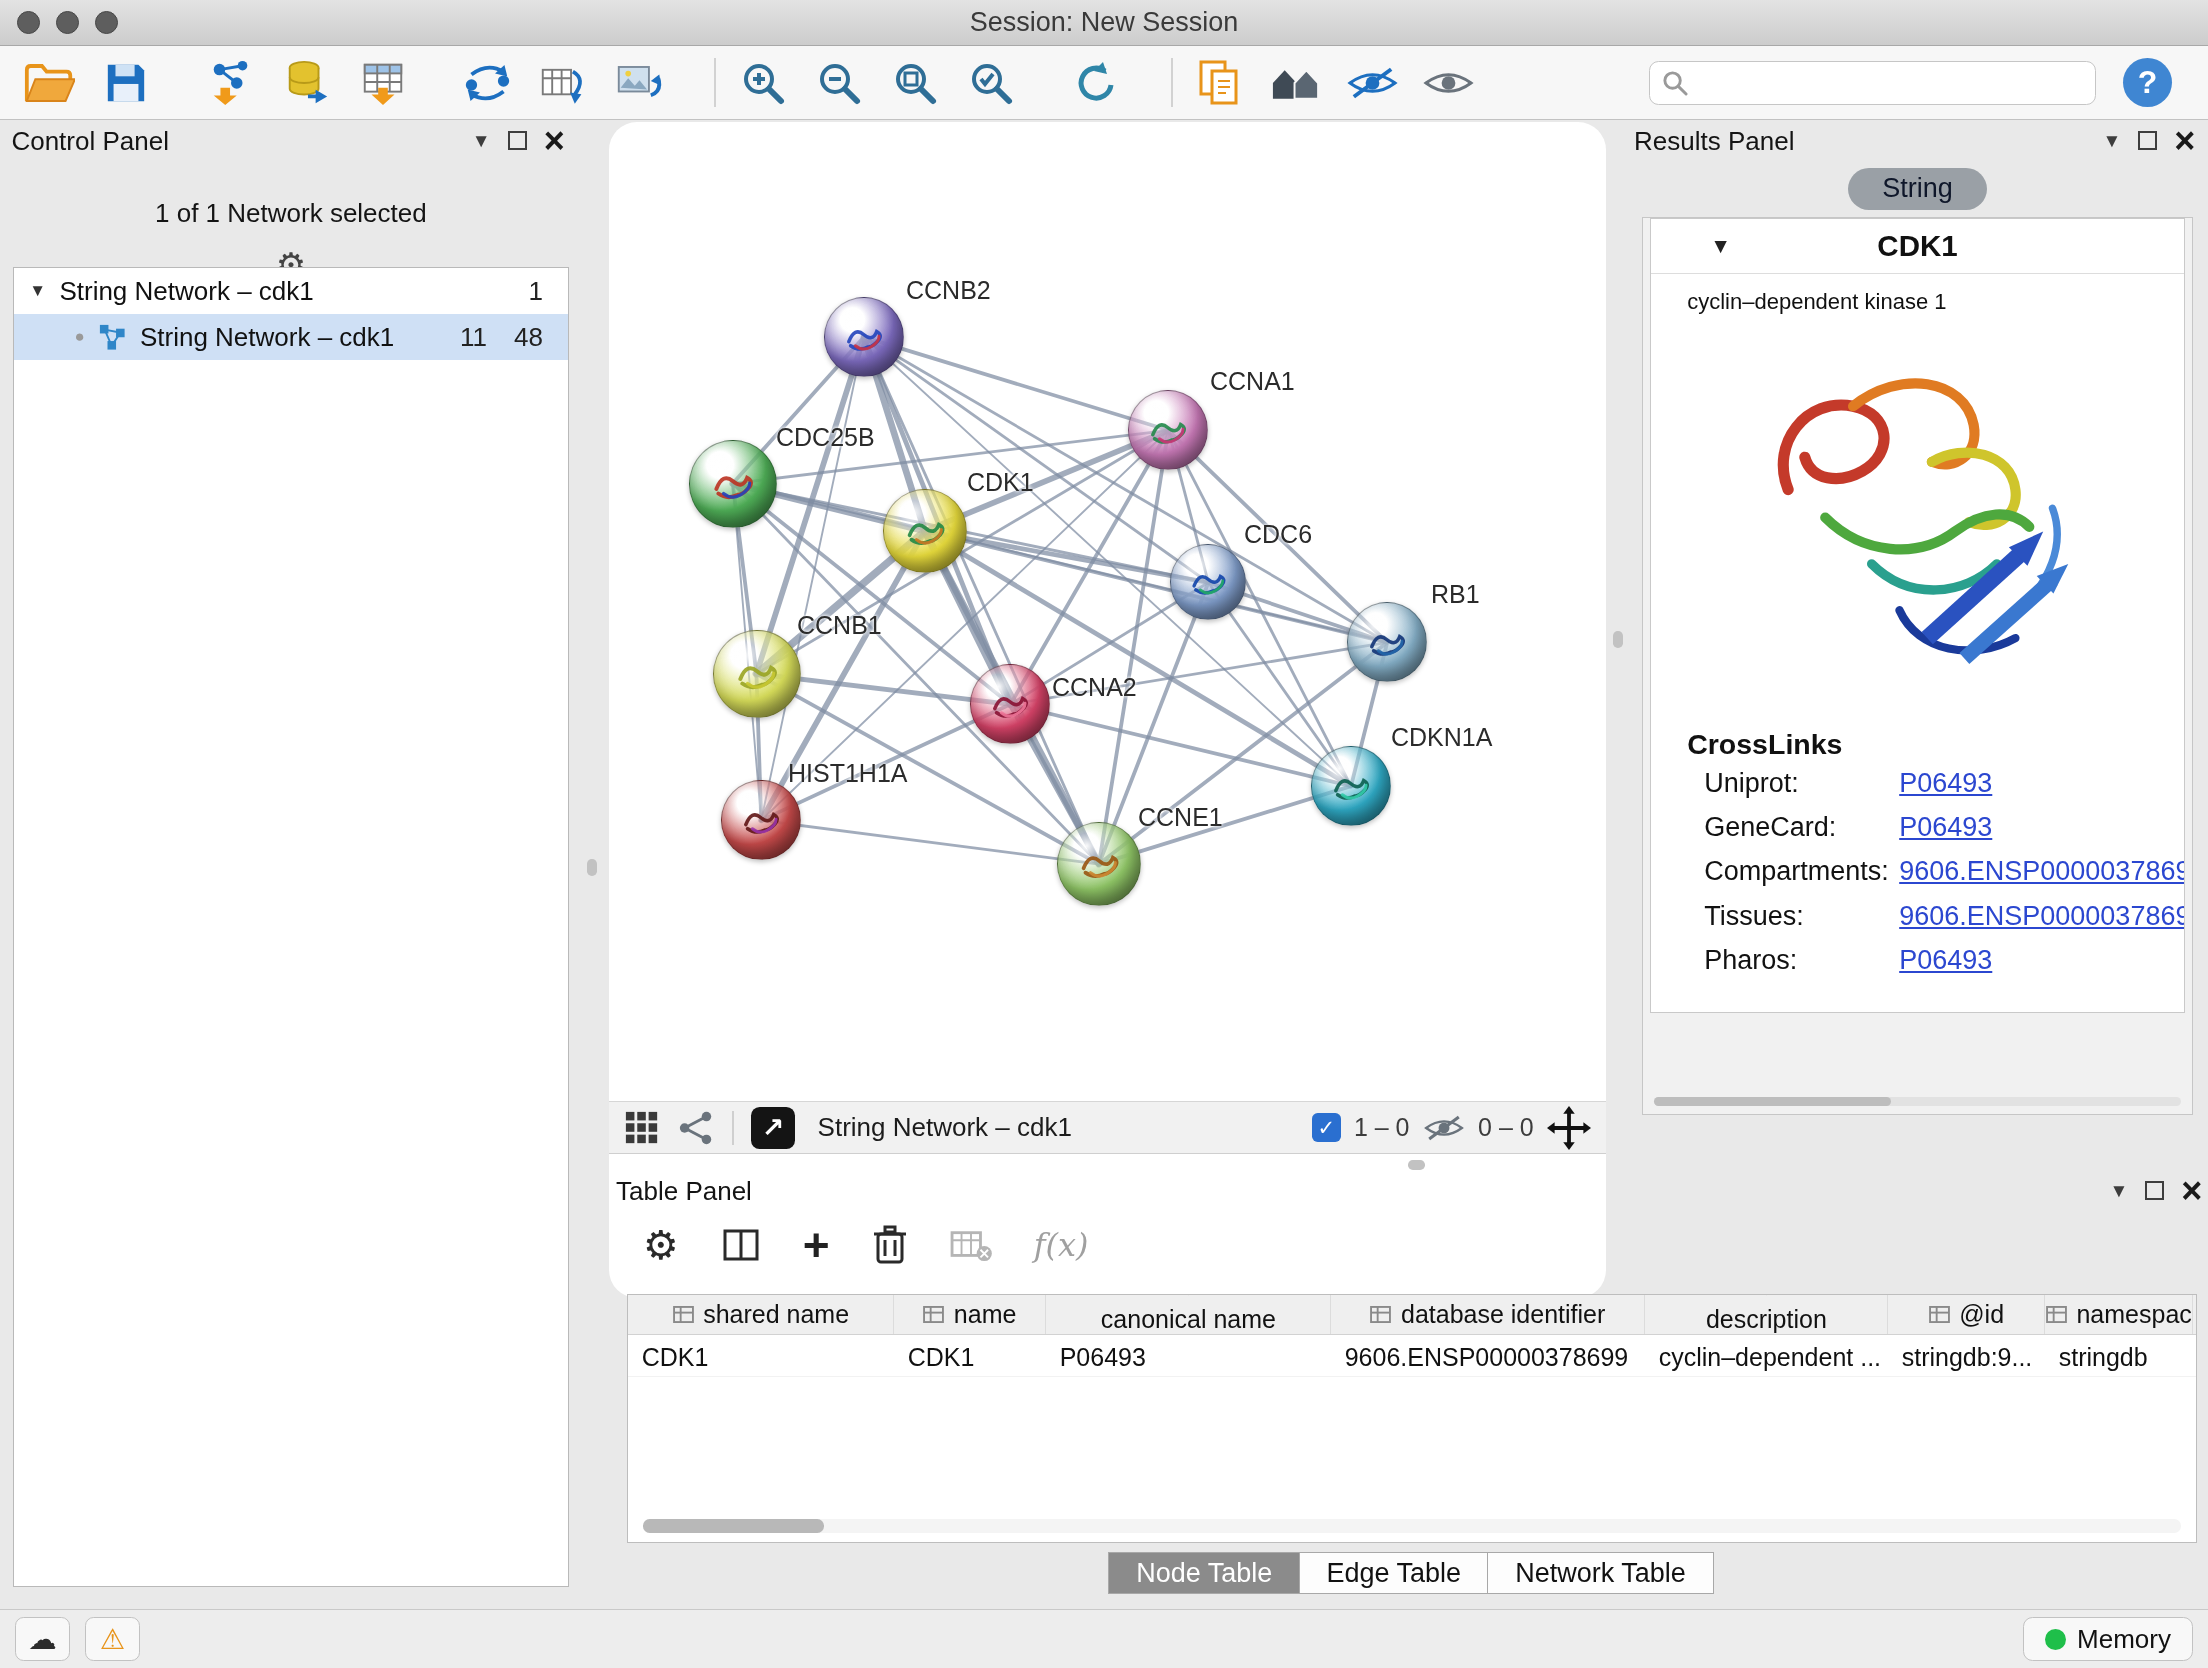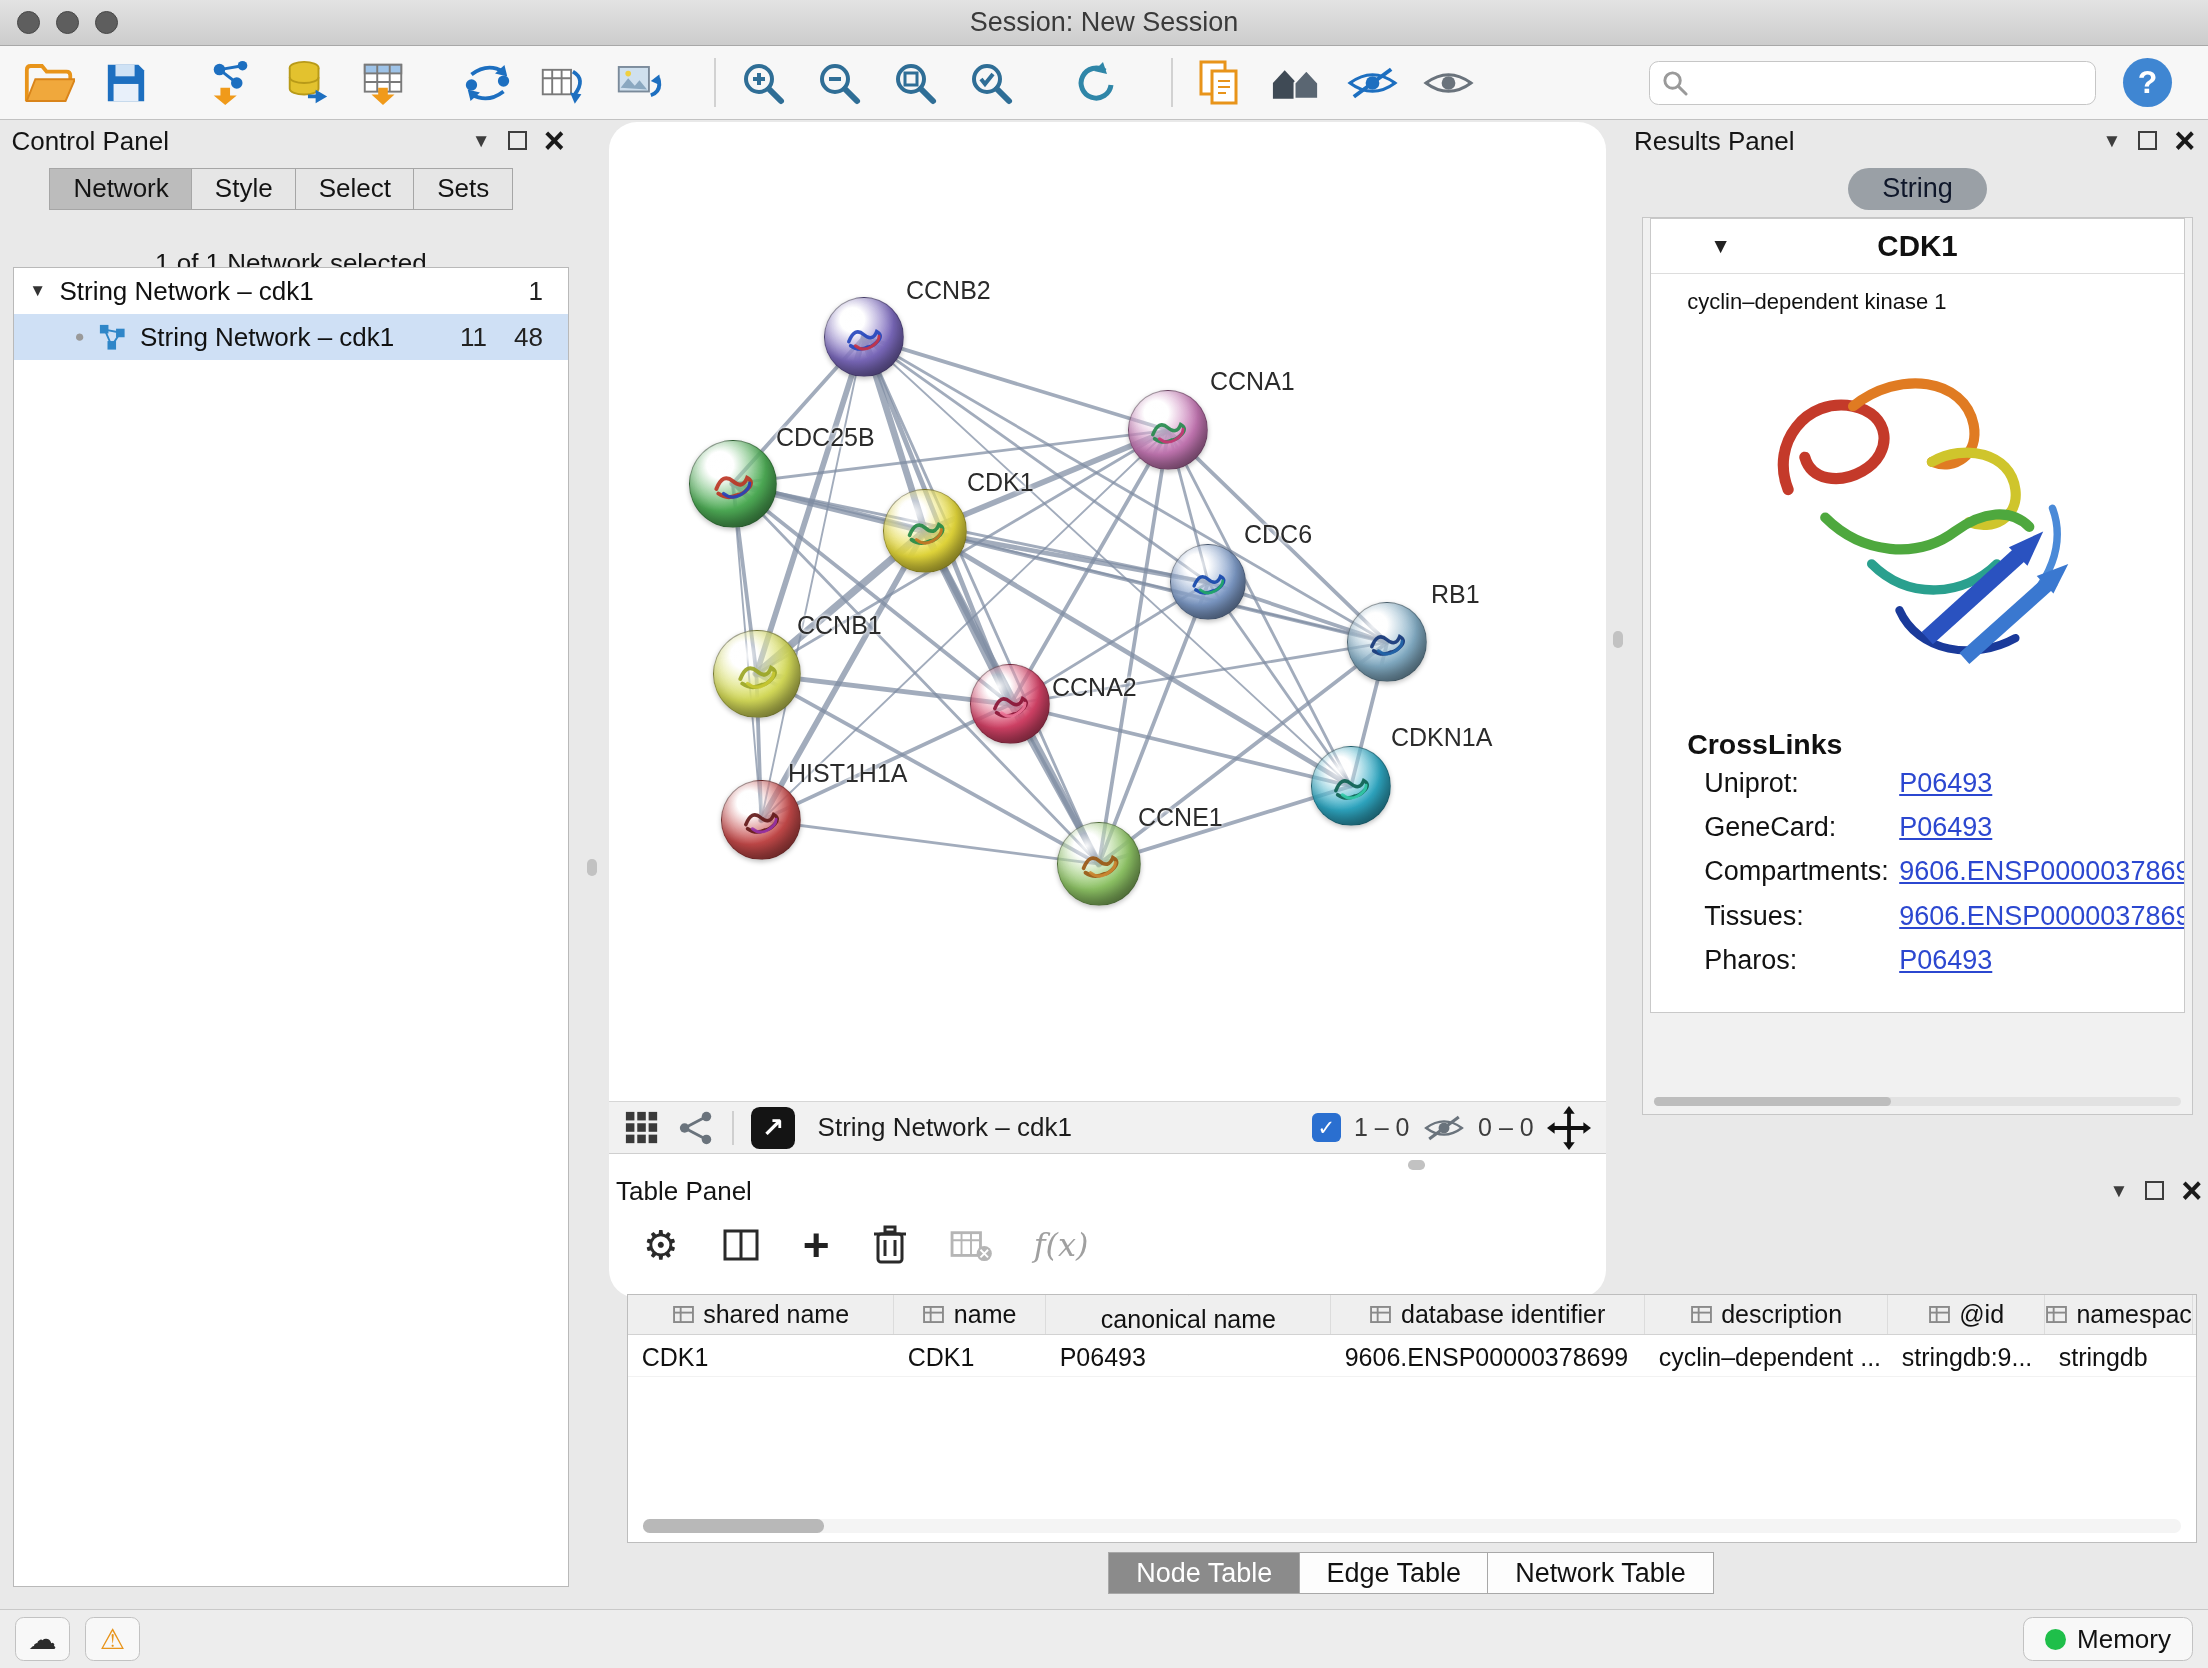--- a/index.html
+++ b/index.html
@@ -285,26 +285,20 @@
 
   <div class="control-panel">
     <div class="panel-header">
       <span class="panel-title">Control Panel</span>
       <span class="panel-controls">
         <span class="ph-caret">▼</span>
         <span class="ph-float"></span>
         <span class="ph-close">×</span>
       </span>
     </div>
-    <div class="cp-tabs">
-        <div class="cp-tab selected">Network</div>
-        <div class="cp-tab">Style</div>
-        <div class="cp-tab">Select</div>
-        <div class="cp-tab">Sets</div>
-      </div>
     <div class="cp-selrow">
       <svg width="27" height="25" viewBox="0 0 26 24">
           <path d="M4,4 l9,7 9,-7 M4,13 l9,7 9,-7" fill="none" stroke="#555" stroke-width="3"></path>
         </svg>
       <svg width="27" height="25" viewBox="0 0 26 24">
           <path d="M4,20 l9,-7 9,7 M4,11 l9,-7 9,7" fill="none" stroke="#555" stroke-width="3"></path>
         </svg>
       <span class="sel-label">1 of 1 Network selected</span>
       <span class="gear-glyph">⚙</span>
     </div>
@@ -630,21 +624,21 @@
             <span>canonical name</span>
           </div>
           <div class="th" style="width: 314px;">
             <svg width="21" height="17" viewBox="0 0 22 18">
               <rect x="1" y="1" width="20" height="16" fill="none" stroke="#8a8a8a" stroke-width="2"></rect>
               <line x1="1" y1="7" x2="21" y2="7" stroke="#8a8a8a" stroke-width="2"></line>
               <line x1="8" y1="1" x2="8" y2="17" stroke="#8a8a8a" stroke-width="2"></line>
             </svg>
             <span>database identifier</span>
           </div>
-          <div class="th" style="width: 243px;">
+          <div class="th" style="width: 243px; flex-direction: column;">
             <svg width="21" height="17" viewBox="0 0 22 18">
               <rect x="1" y="1" width="20" height="16" fill="none" stroke="#8a8a8a" stroke-width="2"></rect>
               <line x1="1" y1="7" x2="21" y2="7" stroke="#8a8a8a" stroke-width="2"></line>
               <line x1="8" y1="1" x2="8" y2="17" stroke="#8a8a8a" stroke-width="2"></line>
             </svg>
             <span>description</span>
           </div>
           <div class="th" style="width: 157px;">
             <svg width="21" height="17" viewBox="0 0 22 18">
               <rect x="1" y="1" width="20" height="16" fill="none" stroke="#8a8a8a" stroke-width="2"></rect>

